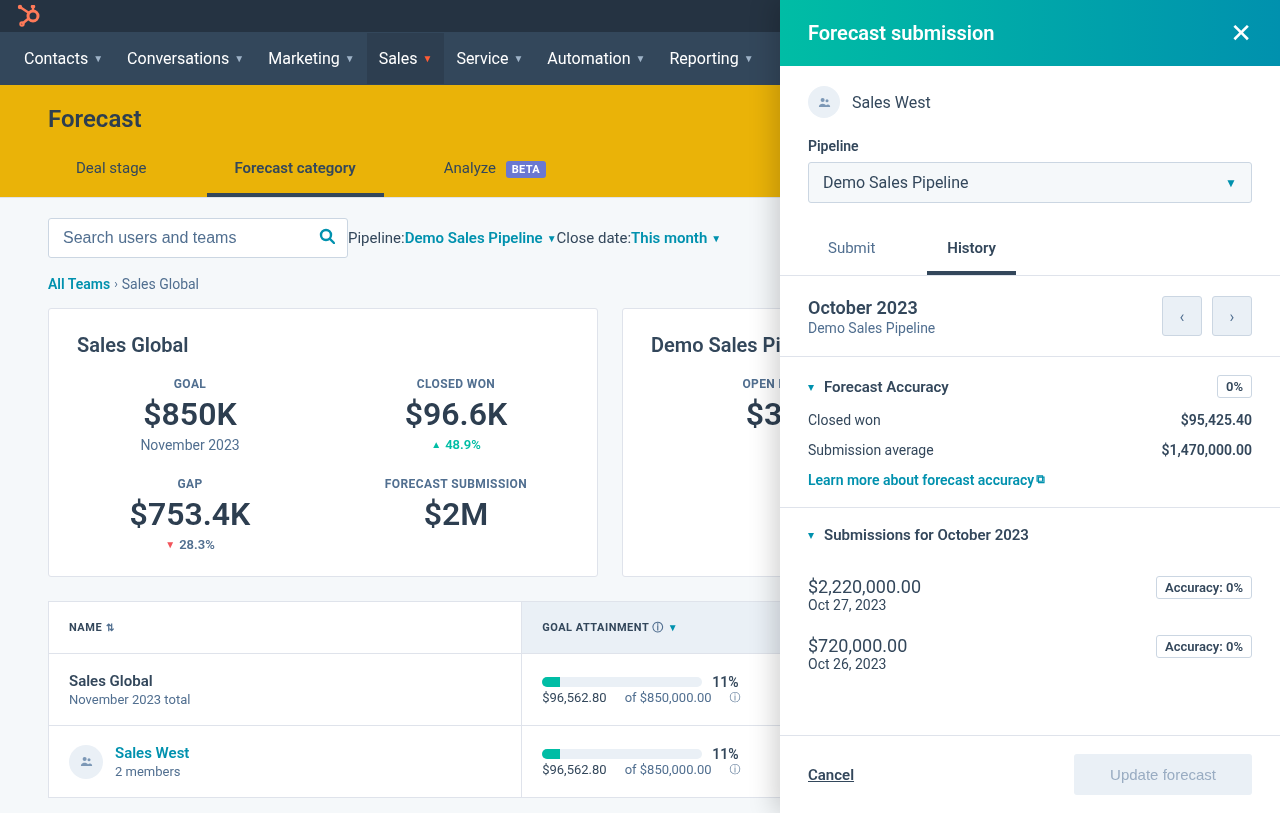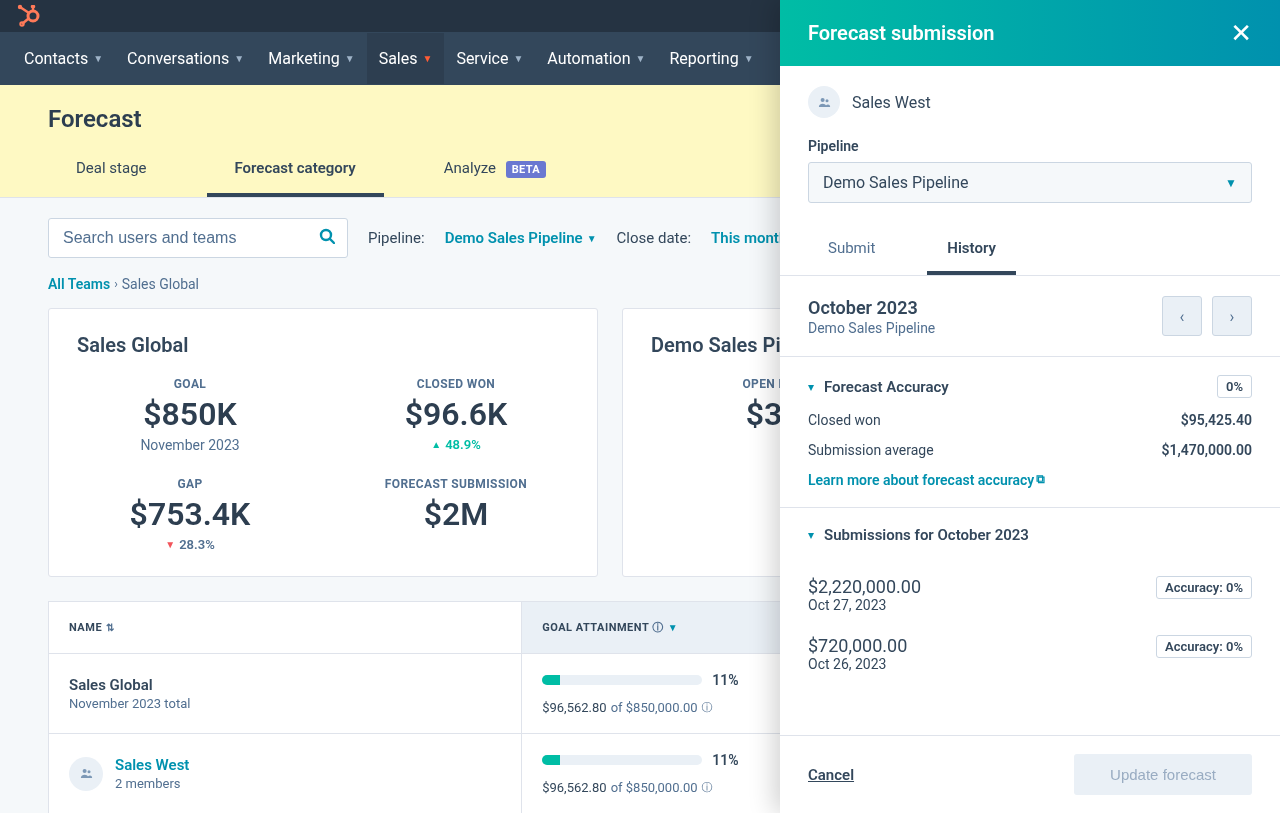--- a/index.html
+++ b/index.html
@@ -50,21 +50,21 @@
     cursor:pointer;
     position:relative;
   }
   .nav-item.active {
     background: #2d3e50;
   }
   .nav-item.sales.active .chev { color: var(--hubspot-orange); }
   .chev { font-size:10px; color:#9fb3c8; }
   .nav-item.sales .chev { color: var(--hubspot-orange); }
   
-  .page-wrap { background:#fef9c3; }
+  .page-wrap { background:#eab308; }
   .page-title {
     font-size:24px; font-weight:600;
     padding:20px 48px 8px;
     margin:0;
     color:#2d3e50;
   }
   .tabs {
     display:flex; gap:32px;
     padding:0 48px;
     border-bottom:1px solid var(--border);
@@ -81,21 +81,21 @@
   }
   .beta-badge {
     background: var(--badge-blue);
     color:#fff; font-size:11px; font-weight:700;
     padding:2px 6px; border-radius:3px;
     margin-left:6px;
     letter-spacing:0.3px;
   }
   
   .filter-row {
-    display:flex; align-items:center; gap:20px;
+    display:flex; align-items:center; 
     padding:20px 48px 8px;
   }
   .search-box {
     display:flex; align-items:center;
     border:1px solid var(--chip-border);
     border-radius:3px;
     background:#fff;
     width:300px; height:40px;
     padding:0 12px;
     justify-content:space-between;
@@ -171,21 +171,21 @@
     background:#eaf0f6; display:flex; align-items:center; justify-content:center;
     color:#7c98b6; font-size:15px;
   }
   .progress-wrap { display:flex; align-items:center; gap:10px;}
   .progress {
     width:160px; height:10px; border-radius:5px; background:#eaf0f6;
     overflow:hidden;
   }
   .progress .fill { height:100%; background: var(--green); }
   .progress-pct { font-size:14px; font-weight:600;}
-  .goal-line { font-size:13px; color:var(--text-dark); margin-top:12px; display:flex; gap:4px;align-items:flex-end;}
+  .goal-line { font-size:13px; color:var(--text-dark); margin-top:0; display:flex; gap:18px;align-items:flex-end;}
   .goal-line .of { color:var(--text-light);}
   .info-dot { color:var(--text-light); font-size:11px;}
   .amount { text-align:right; font-weight:600; font-size:15px;}
   
   .panel {
     position:absolute; top:0; right:0;
     width:500px; height:813px;
     background:#fff;
     box-shadow:-6px 0 24px rgba(0,0,0,.18);
     display:flex; flex-direction:column;

